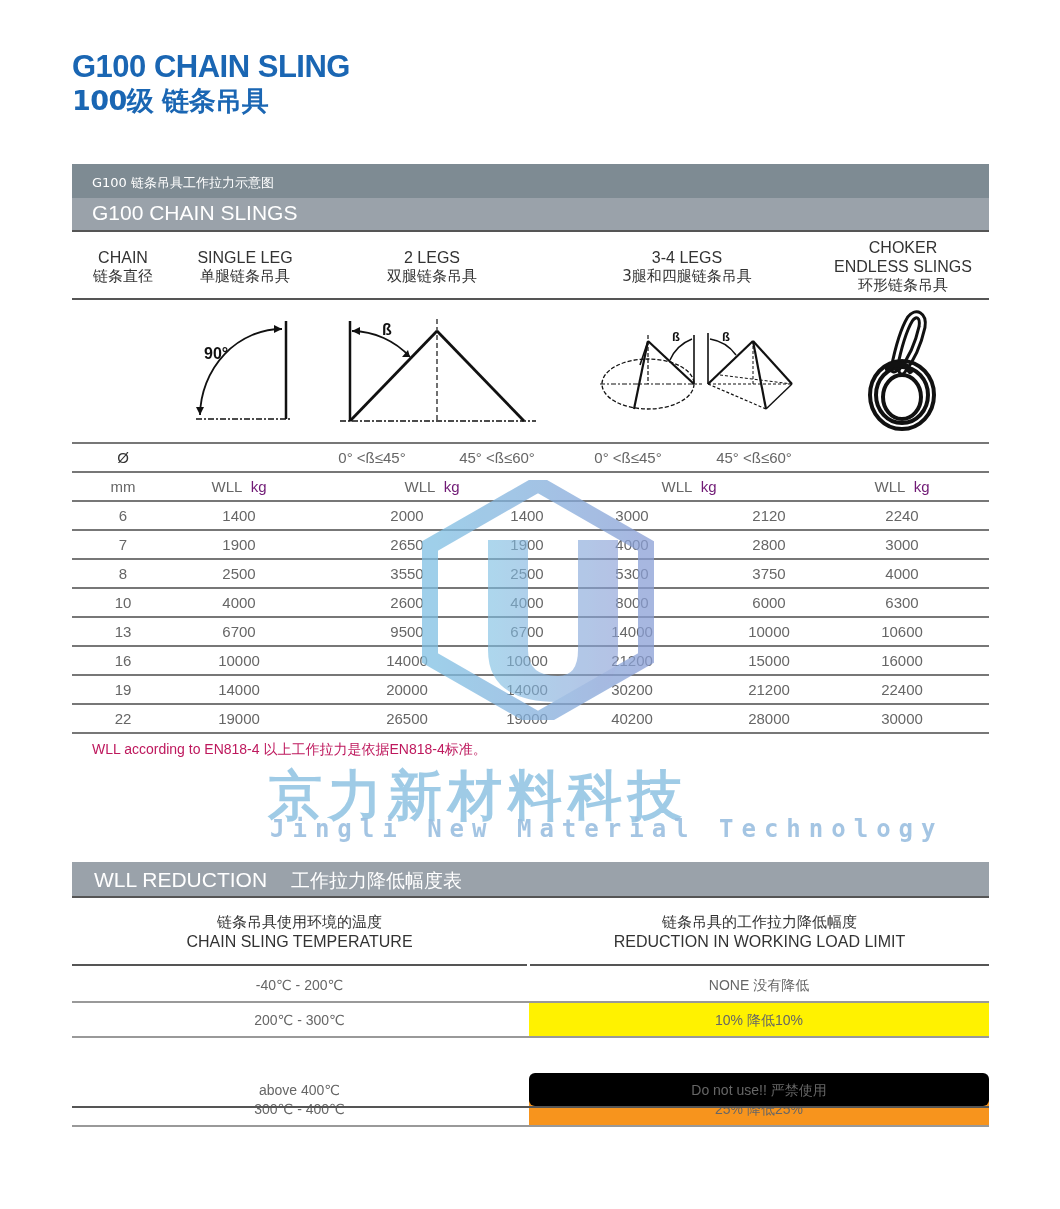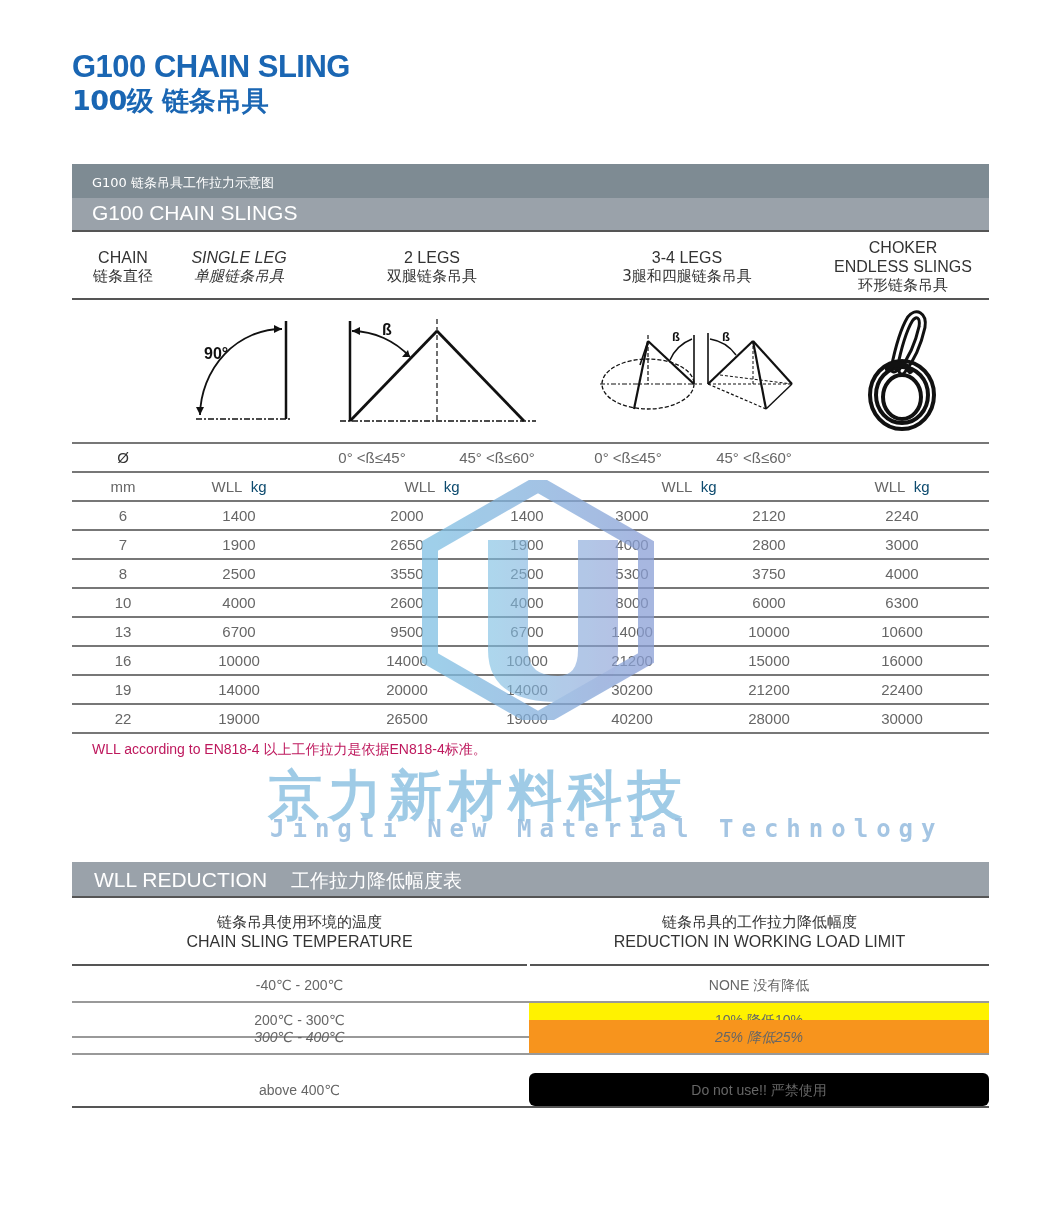--- a/index.html
+++ b/index.html
@@ -17,21 +17,21 @@
     .hdr-row { position: absolute; left: 72px; width: 917px; top: 234px; height: 66px; border-bottom: 2px solid #555; }
     .hdr-cell { position: absolute; text-align: center; font-size: 16px; line-height: 19px; color: #333; top: 14px; }
     .hdr-cell .cn { font-size: 15px; font-family: "DejaVu Sans", sans-serif; }
     .hdr-choker { top: 4px; }
 
     .diag-row { position: absolute; left: 72px; width: 917px; top: 301px; height: 143px; border-bottom: 2px solid #777; }
     .diag { position: absolute; }
 
     .trow { position: absolute; left: 72px; width: 917px; height: 29px; border-bottom: 2px solid #777; }
     .tcell { position: absolute; top: 0; height: 27px; line-height: 28px; font-size: 15px; color: #666; text-align: center; }
-    .kg { color: #0c4a6e; }
+    .kg { color: #701a75; }
 
     .note { position: absolute; left: 92px; top: 741px; font-size: 14px; color: #be185d; }
 
     .wm-cn { position: absolute; left: 268px; top: 760px; font-size: 54px; font-weight: bold; letter-spacing: 6px; color: #8fc3e2; opacity: 0.85; font-family: "DejaVu Sans", sans-serif; }
     .wm-en { position: absolute; left: 270px; top: 815px; font-size: 24px; font-weight: bold; letter-spacing: 8px; color: #9bbfe0; font-family: "DejaVu Sans Mono", monospace; opacity: 0.9; }
     .wm-logo { position: absolute; left: 418px; top: 480px; width: 240px; height: 240px; opacity: 0.75; pointer-events: none; }
 
     .band-3 { position: absolute; left: 72px; top: 862px; width: 917px; height: 36px; background: #9aa2aa; border-bottom: 2px solid #555; color: #fff; font-size: 21px; line-height: 36px; padding-left: 22px; }
     .band-3 .cn { font-size: 19px; margin-left: 18px; font-family: "DejaVu Sans", sans-serif; }
 
@@ -55,21 +55,21 @@
 </div>
 
 <div class="band band-1">G100 链条吊具工作拉力示意图</div>
 <div class="band band-2">G100 CHAIN SLINGS</div>
 
 <div class="hdr-row">
   <div class="hdr-cell" style="left:0;width:102px;">
     <div>CHAIN</div>
     <div class="cn">链条直径</div>
   </div>
-  <div class="hdr-cell" style="left:102px;width:130px;font-style:italic;">
+  <div class="hdr-cell" style="left:108px;width:130px;">
     <div>SINGLE LEG</div>
     <div class="cn">单腿链条吊具</div>
   </div>
   <div class="hdr-cell" style="left:280px;width:160px;">
     <div>2 LEGS</div>
     <div class="cn">双腿链条吊具</div>
   </div>
   <div class="hdr-cell" style="left:530px;width:170px;">
     <div>3-4 LEGS</div>
     <div class="cn">3腿和四腿链条吊具</div>
@@ -262,21 +262,21 @@
 
 <div id="red-rows">
     <div class="rrow" style="top: 968px;">
       <div class="rcell l">-40℃ - 200℃</div>
       <div class="rcell r" style="background: rgb(255, 255, 255);">NONE  没有降低</div>
     </div>
     <div class="rrow" style="top: 1003px;">
       <div class="rcell l">200℃ - 300℃</div>
       <div class="rcell r" style="background: rgb(255, 242, 0);">10% 降低10%</div>
     </div>
-    <div class="rrow" style="top: 1020px; font-style: italic;">
+    <div class="rrow" style="top: 1092px;">
       <div class="rcell l">300℃ - 400℃</div>
       <div class="rcell r" style="background: rgb(247, 148, 29);">25% 降低25%</div>
     </div>
     <div class="rrow last" style="top: 1073px;">
       <div class="rcell l">above 400℃</div>
       <div class="rcell r" style="background: #000000; border-radius: 6px;">Do not use!!  严禁使用</div>
     </div>
   </div>
 
 </body></html>

